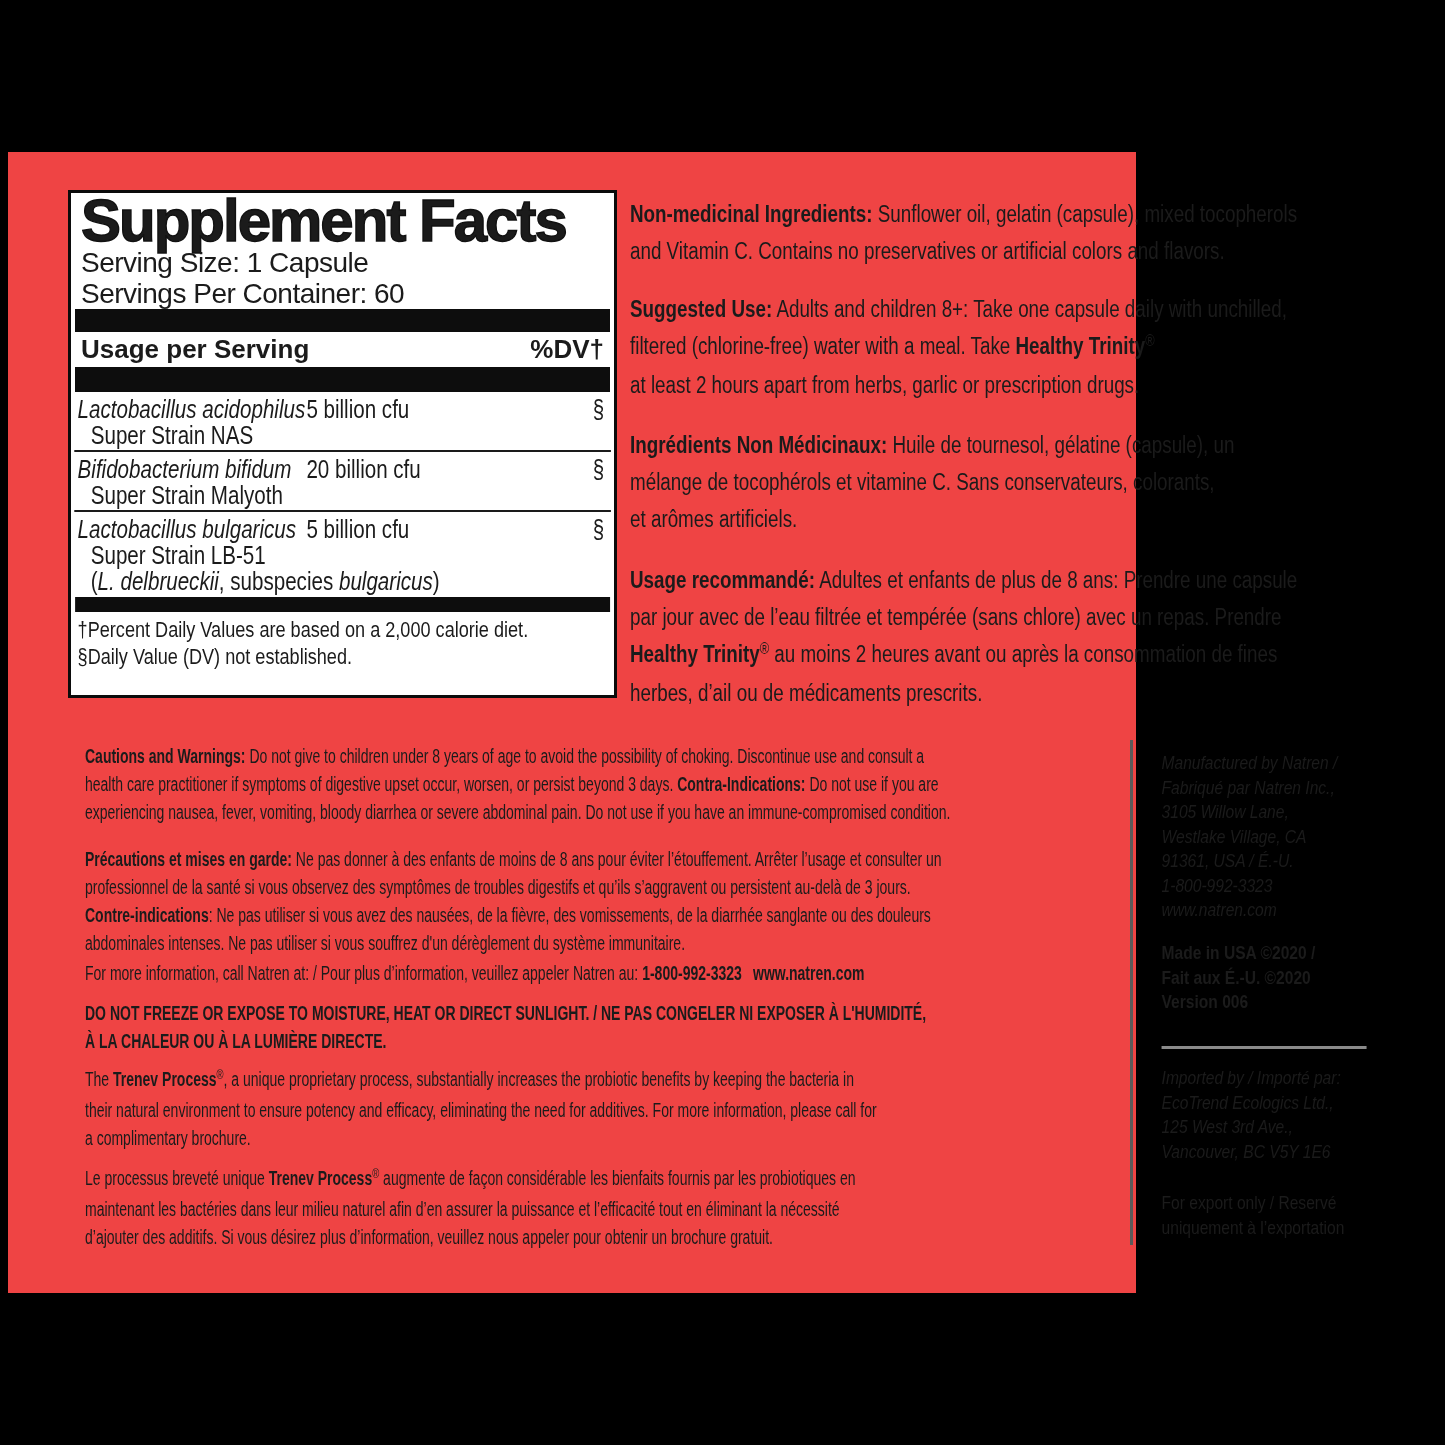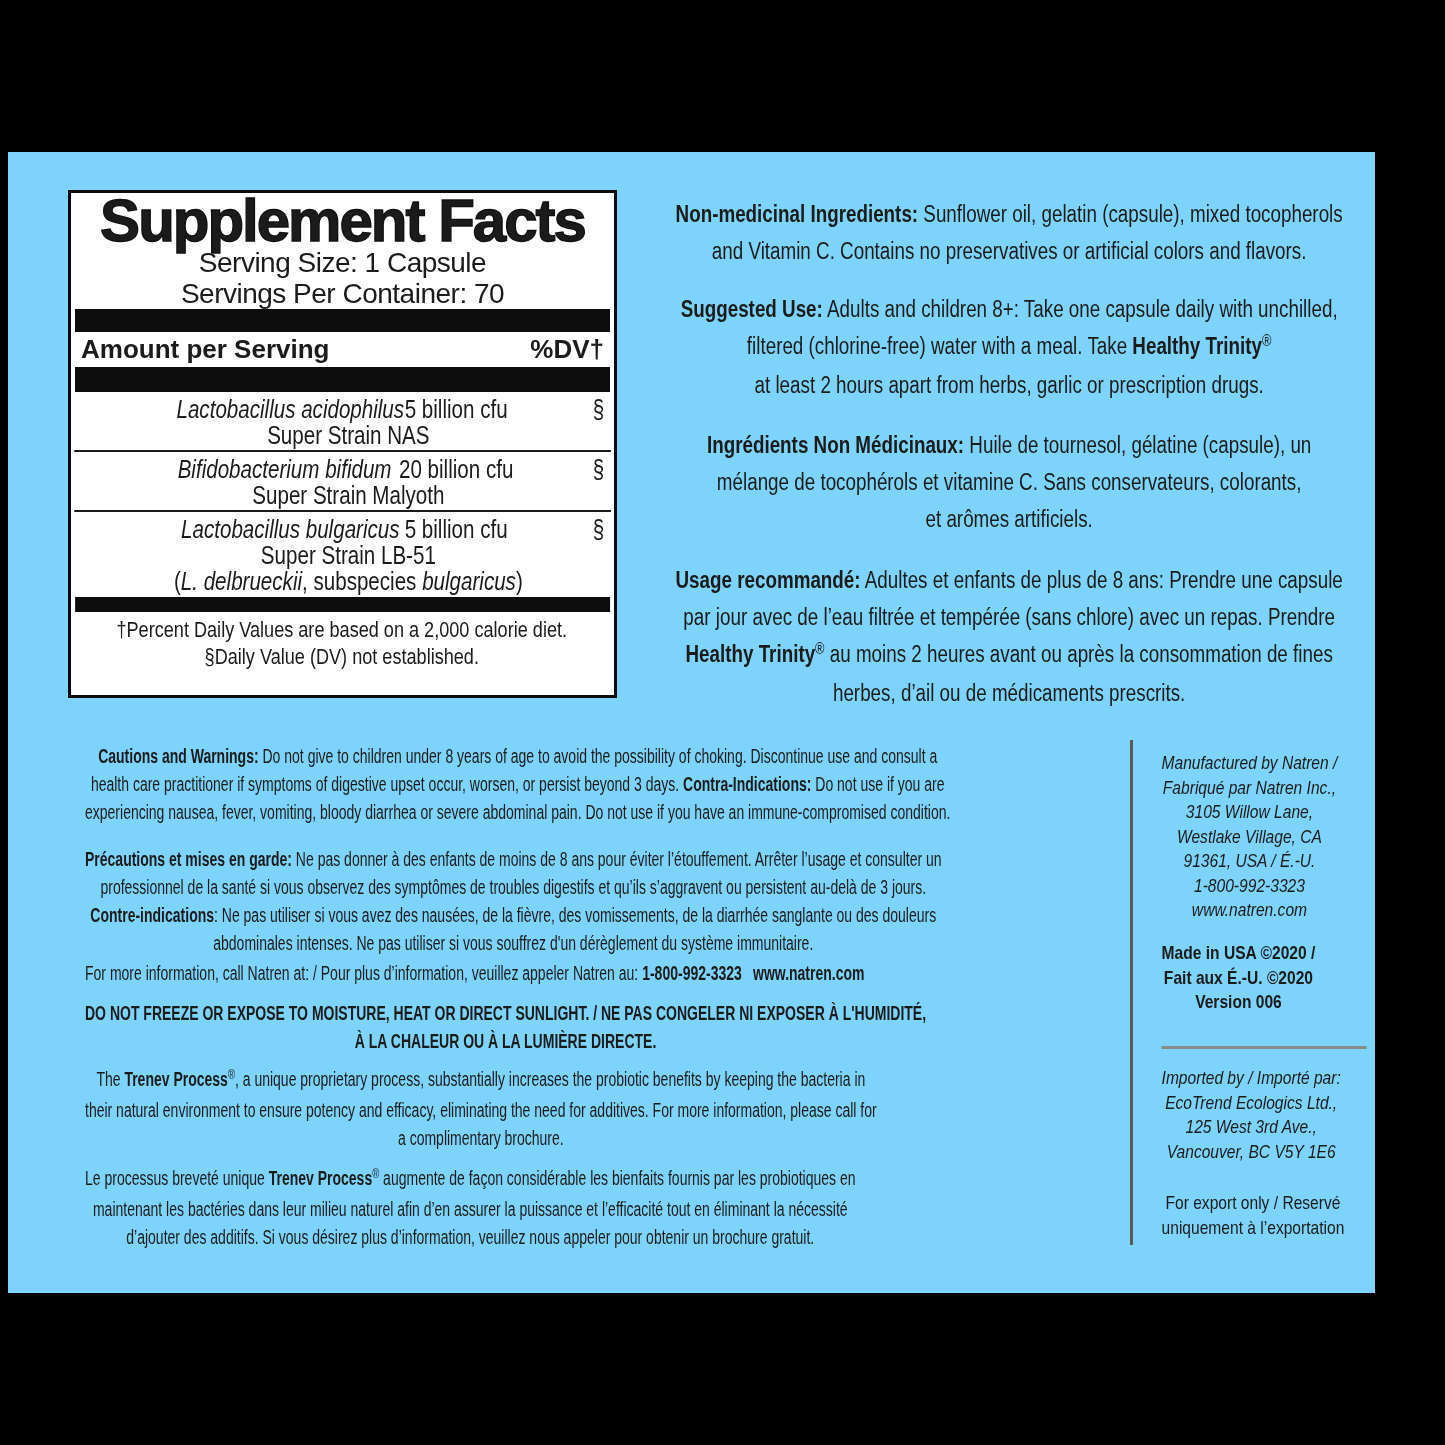--- a/index.html
+++ b/index.html
@@ -6,23 +6,22 @@
   body{
     width:1445px;height:1445px;
     background:#000;
     font-family:"Liberation Sans","DejaVu Sans",sans-serif;
     color:#1b1b1b;
     position:relative;
     overflow:hidden;
   }
   .label{
     position:absolute;left:8px;top:152px;
-    width:1367px;height:1141px;
-    background:#7dd3fc;
-    text-align:center;
+    width:1128px;height:1141px;
+    background:#ef4444;
   }
   
   .panel{
     position:absolute;left:60px;top:38px;
     width:549px;height:508px;
     border:3px solid #0b0b0b;
     box-sizing:border-box;
     background:#fff;
   }
   .panel-head{padding:2px 10px 0 10px;}
@@ -87,25 +86,25 @@
 </style>
 </head>
 <body>
 
 <div class="label">
 
   <div class="panel">
     <div class="panel-head">
       <div class="sf-title">Supplement Facts</div>
       <div class="sf-line">Serving Size: 1 Capsule</div>
-      <div class="sf-line">Servings Per Container: 70</div>
+      <div class="sf-line">Servings Per Container: 60</div>
     </div>
     <div class="bar h23"></div>
     <div class="sf-row head">
-      <span>Amount per Serving</span>
+      <span>Usage per Serving</span>
       <span>%DV†</span>
     </div>
     <div class="bar h8"></div>
     <div class="bar h17"></div>
 
     <div class="scaled-rows">
       <div class="ing-row">
         <div><span class="ing-name">Lactobacillus acidophilus</span><span>5 billion cfu</span><span class="ing-dv">§</span></div>
         <div class="ing-sub">Super Strain NAS</div>
       </div>

